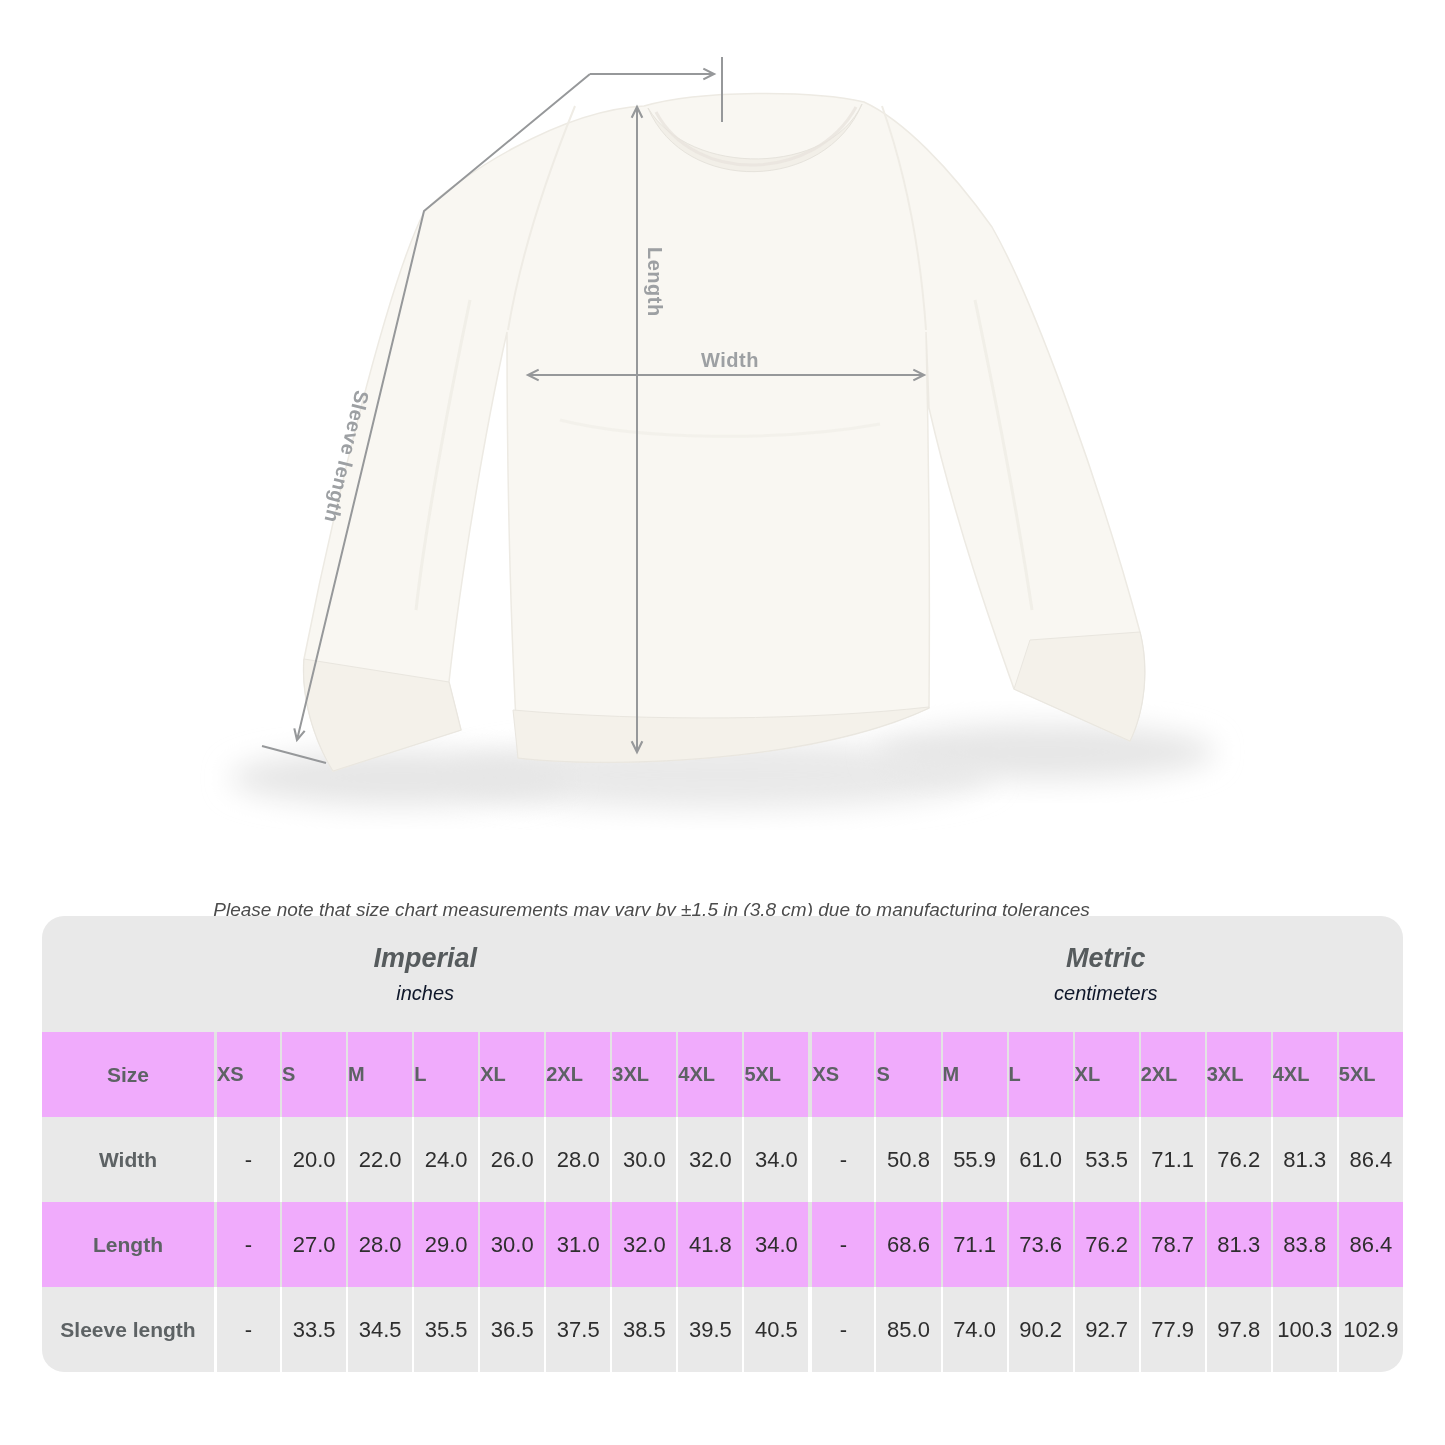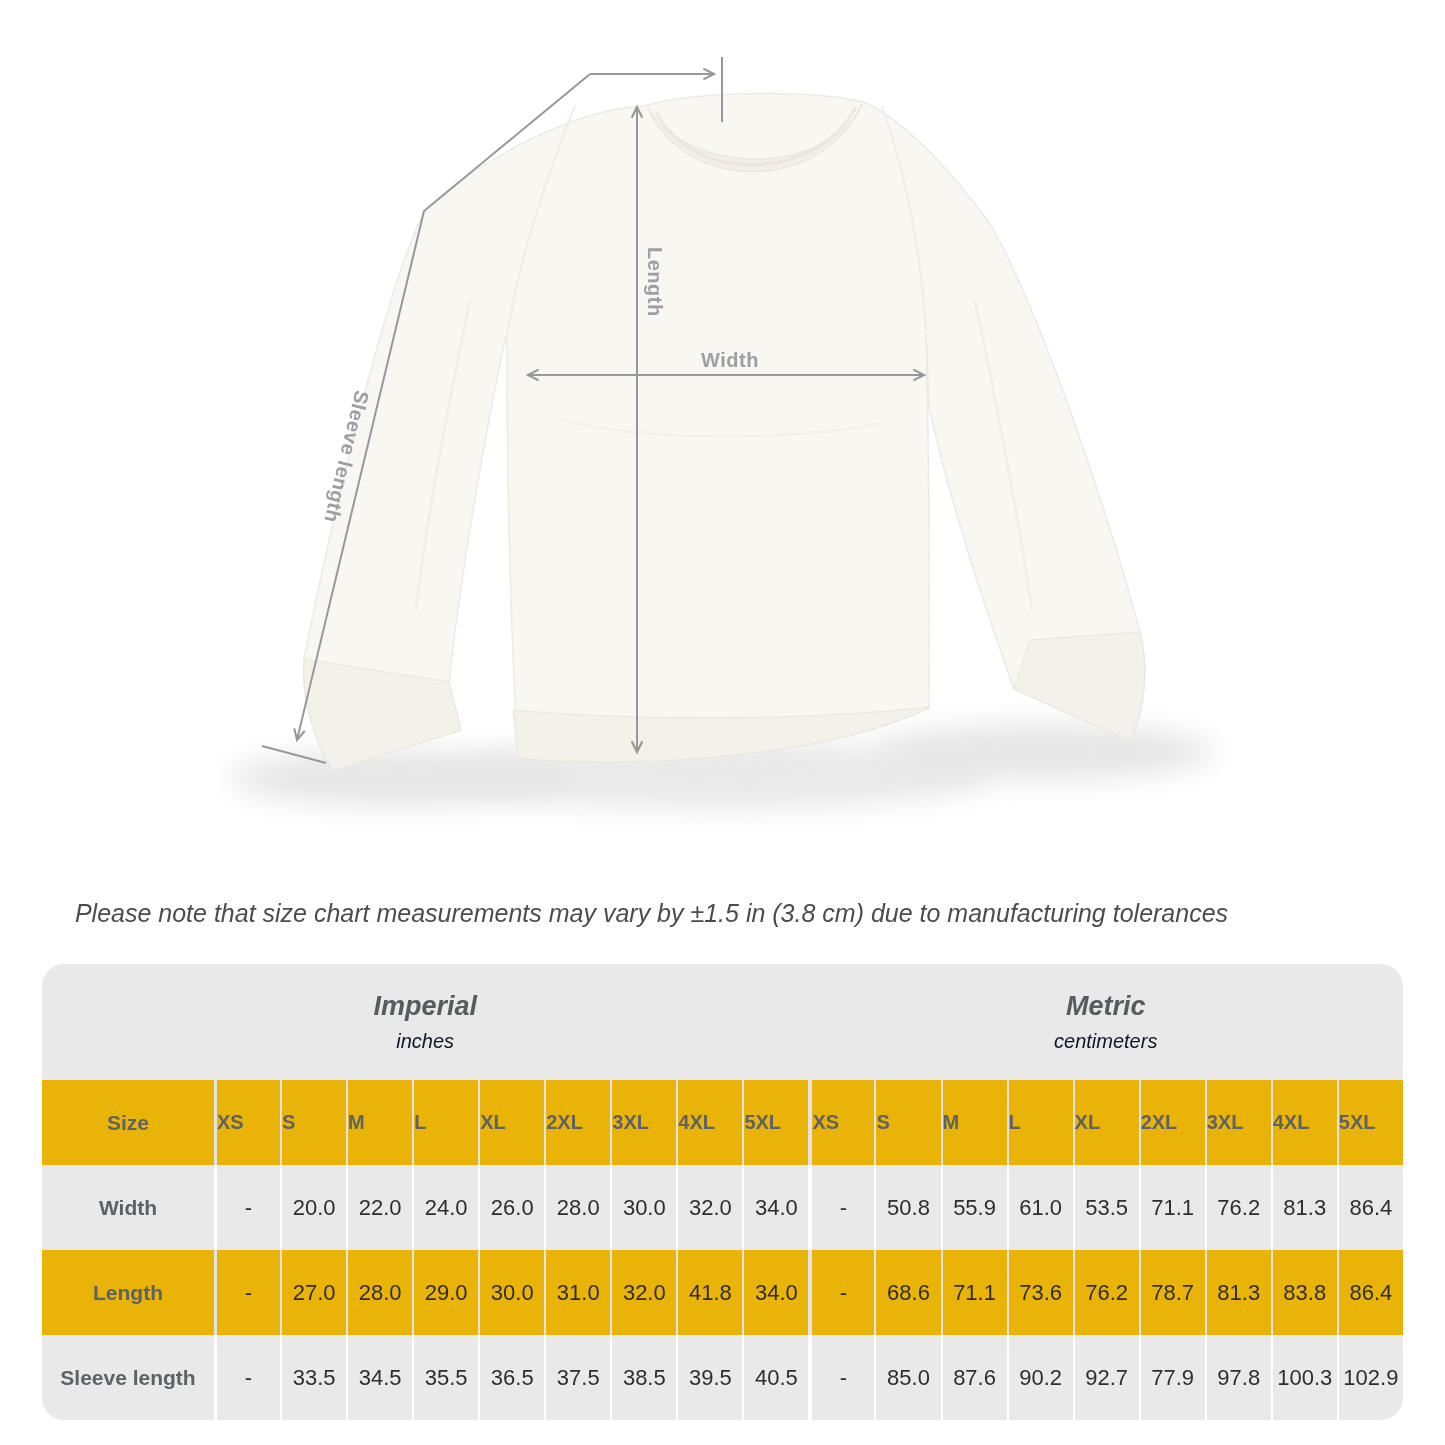--- a/index.html
+++ b/index.html
@@ -11,35 +11,35 @@
   .diagram{position:absolute;left:0;top:0;width:1445px;height:830px;}
   .diagram svg{display:block;}
   .measure-label{font-family:"Liberation Sans",sans-serif;font-weight:bold;font-size:20px;fill:#9da0a3;letter-spacing:.5px;}
   
   .page-title{
     position:absolute;top:843px;left:0;width:1445px;text-align:center;
     font-size:38px;font-weight:bold;color:#373737;letter-spacing:.2px;
   }
   .page-subtitle{
     position:absolute;top:899px;left:0;width:1303px;text-align:center;
-    font-size:25px;font-style:italic;color:#4c4c4c;
+    font-size:19px;font-style:italic;color:#4c4c4c;
   }
   
   .table-wrap{
-    position:absolute;left:42px;top:964px;width:1361px;border-radius:22px;overflow:hidden;
+    position:absolute;left:42px;top:916px;width:1361px;border-radius:22px;overflow:hidden;
   }
   table.size-chart{border-collapse:separate;border-spacing:0;width:1361px;table-layout:fixed;}
   table.size-chart td,table.size-chart th{padding:0;margin:0;font-family:"Liberation Sans",sans-serif;}
   col.label-col{width:172px;}
   tr.band th{height:116px;background:#e9e9e9;vertical-align:middle;text-align:center;}
   .band-title{font-size:27px;font-weight:bold;font-style:italic;color:#565b5d;line-height:1;}
   .band-sub{font-size:20px;font-style:italic;font-weight:normal;color:#0f172a;margin-top:11px;line-height:1;}
   tr.size-row td{height:85px;}
   tr.data-row td{height:85px;}
-  tr.row-white td{background:#eab308;}
+  tr.row-white td{background:#f0abfc;}
   tr.row-gray td{background:#e9e9e9;}
   td.rowlabel{font-size:21px;font-weight:bold;color:#5d6264;text-align:center;vertical-align:middle;}
   td.szh{font-size:20px;font-weight:bold;color:#5d6264;text-align:left;vertical-align:middle;}
   td.val{font-size:22px;font-weight:normal;color:#2e2e2e;text-align:center;vertical-align:middle;}
   tr.row-white td.c{border-left:2px solid #e3e3e3;}
   tr.row-gray td.c{border-left:2px solid #ffffff;}
   tr.row-white td.c.first{border-left-width:3px;}
   tr.row-gray td.c.first{border-left-width:3px;}
   tr.row-white td.c.mid{border-left-width:4px;}
   tr.row-gray td.c.mid{border-left-width:4px;}
@@ -238,21 +238,21 @@
         <td class="val c">33.5</td>
         <td class="val c">34.5</td>
         <td class="val c">35.5</td>
         <td class="val c">36.5</td>
         <td class="val c">37.5</td>
         <td class="val c">38.5</td>
         <td class="val c">39.5</td>
         <td class="val c">40.5</td>
         <td class="val c mid">-</td>
         <td class="val c">85.0</td>
-        <td class="val c">87.6</td>
+        <td class="val c">74.0</td>
         <td class="val c">90.2</td>
         <td class="val c">92.7</td>
         <td class="val c">77.9</td>
         <td class="val c">97.8</td>
         <td class="val c">100.3</td>
         <td class="val c">102.9</td>
       </tr>
     </tbody>
       </table>
   </div>

